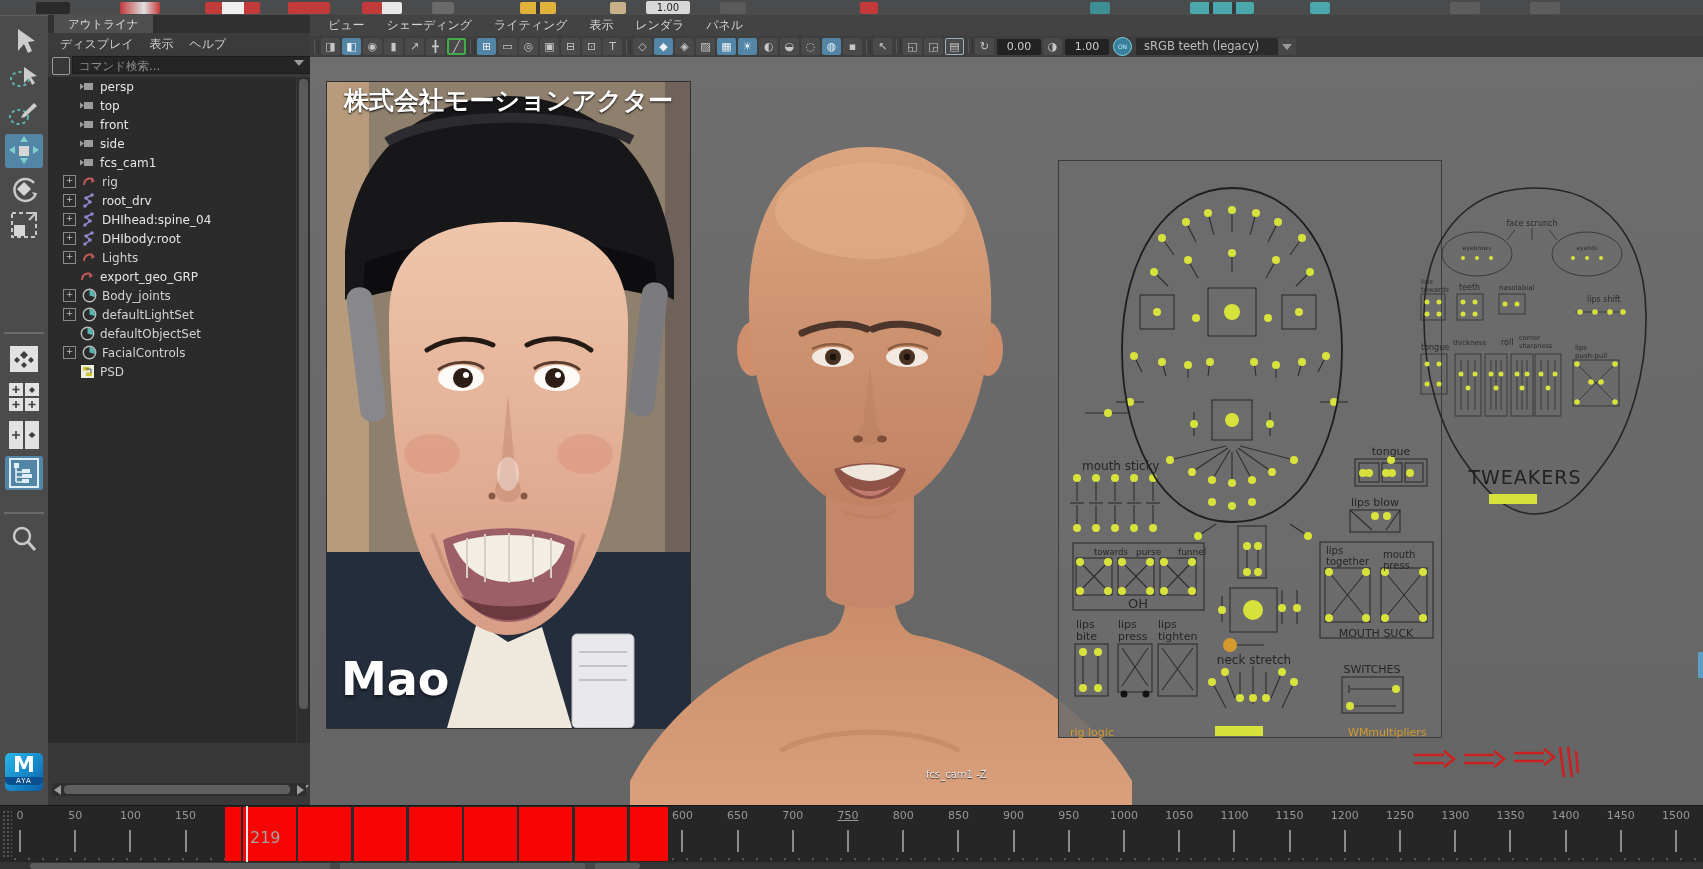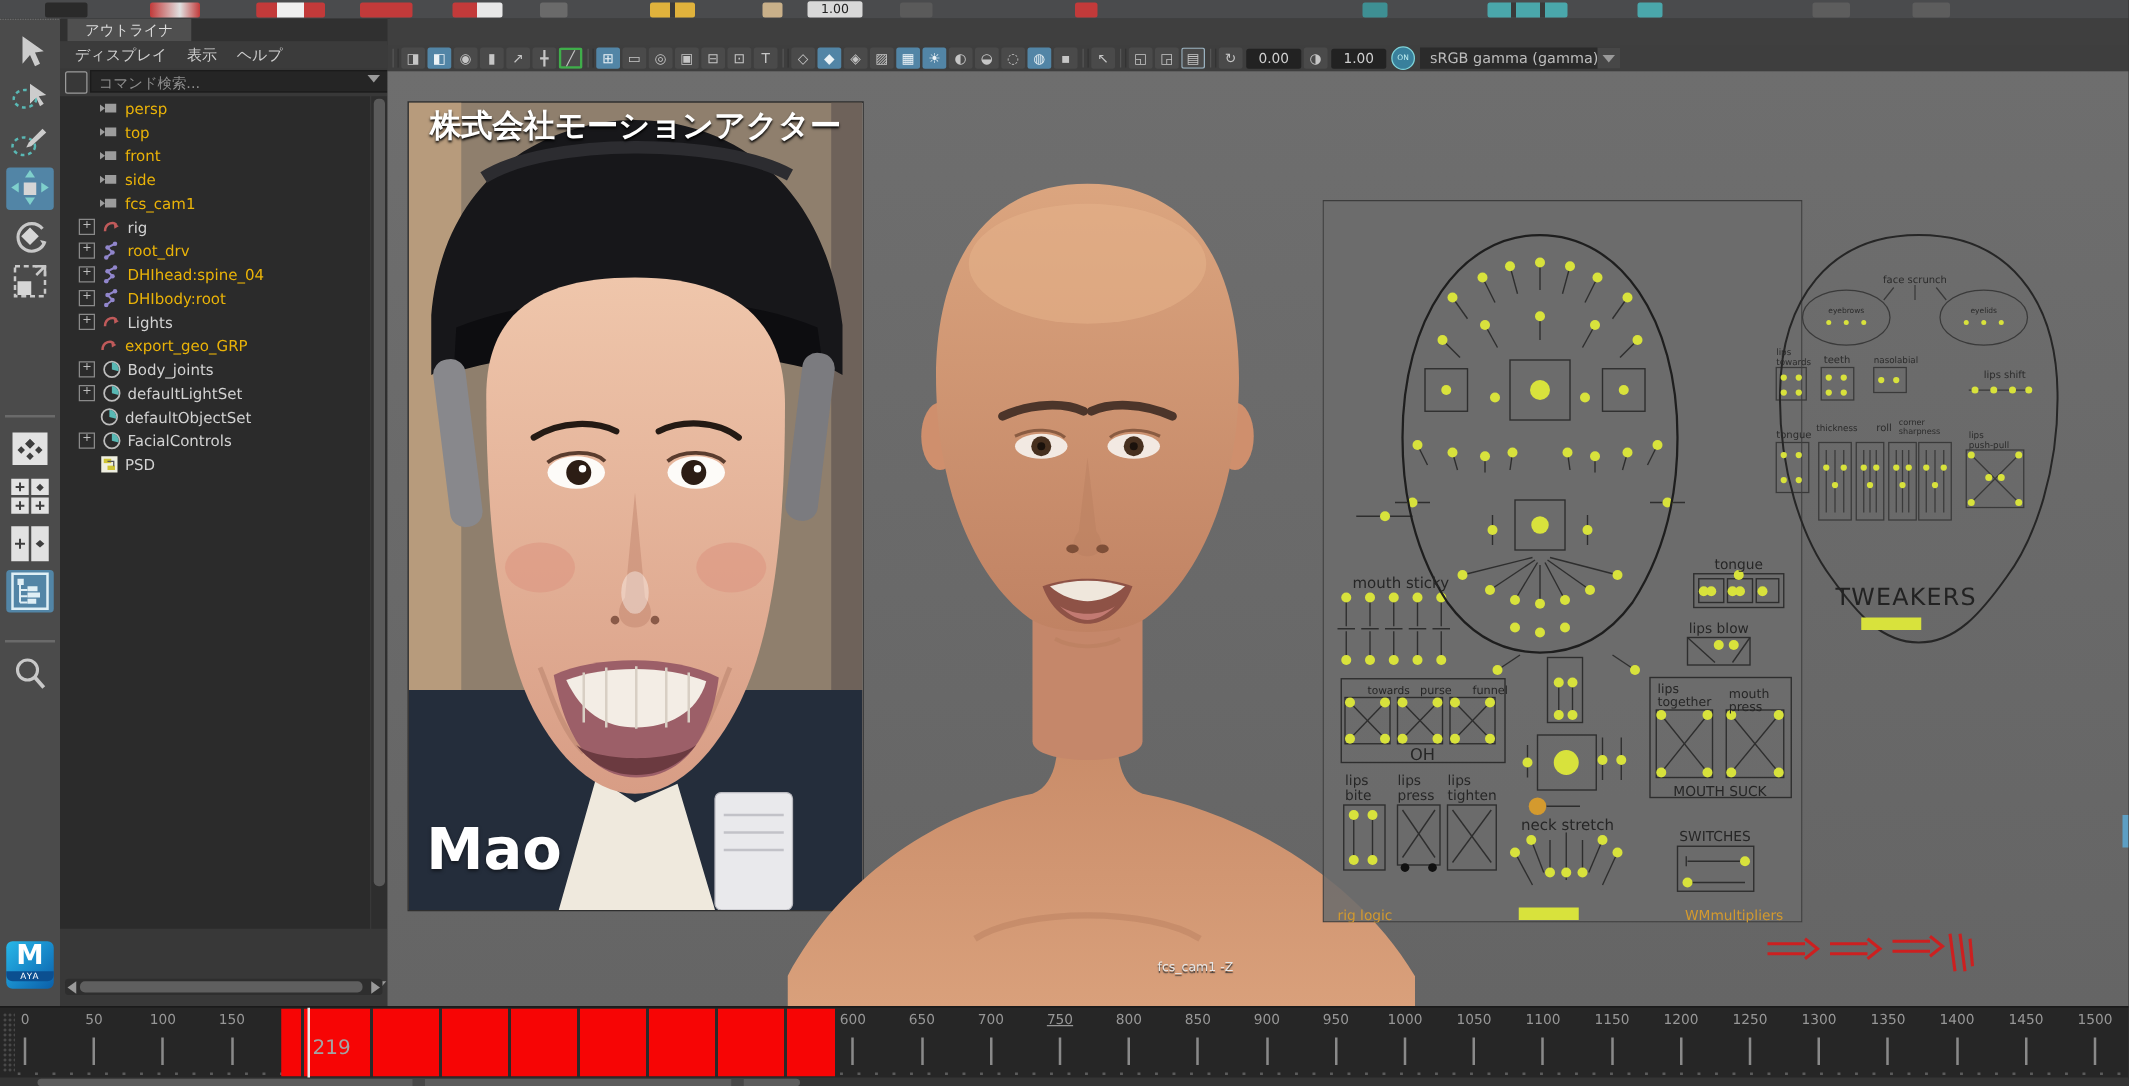--- a/index.html
+++ b/index.html
@@ -32,21 +32,21 @@
     box-shadow:inset 0 0 0 2px #383838;}
   #searchField{position:absolute;left:24px;top:1px;width:246px;height:18px;background:#252525;border:1px solid #1b1b1b;
     color:#8f8f8f;font-size:11.5px;line-height:18px;padding-left:6px;box-sizing:border-box;}
   #searchArrow{position:absolute;right:6px;top:5px;width:0;height:0;border-left:5px solid transparent;border-right:5px solid transparent;border-top:6px solid #9a9a9a;}
   #outList{position:absolute;left:0;top:62px;width:248px;height:666px;background:#2b2b2b;overflow:hidden;}
   .orow{position:relative;height:19px;display:flex;align-items:center;}
   .orow .exp{width:11px;height:11px;border:1px solid #8a8a8a;color:#bdbdbd;font-size:9px;line-height:9px;text-align:center;margin-left:15px;flex:0 0 11px;}
   .orow .expspace{width:11px;margin-left:15px;flex:0 0 11px;}
   .orow .oicon{width:17px;height:15px;margin-left:5px;flex:0 0 17px;}
   .orow .olabel{margin-left:4px;font-size:12px;white-space:nowrap;}
-  .dim{color:#eab308;} .bright{color:#d2d2d2;}
+  .dim{color:#e5e5e5;} .bright{color:#d2d2d2;}
   #outVScroll{position:absolute;left:249px;top:62px;width:13px;height:666px;background:#2e2e2e;}
   #outVThumb{position:absolute;left:2px;top:2px;width:9px;height:630px;background:#5a5a5a;border-radius:4px;}
   #outVDown{position:absolute;left:1px;top:706px;width:0;height:0;border-left:6px solid transparent;border-right:6px solid transparent;border-top:7px solid #9a9a9a;margin-left:0px;}
   #outHScroll{position:absolute;left:4px;top:768px;width:254px;height:13px;background:#2e2e2e;border-radius:3px;}
   #outHThumb{position:absolute;left:12px;top:2px;width:226px;height:9px;background:#5f5f5f;border-radius:4px;}
   .hArrow{position:absolute;top:2px;width:0;height:0;border-top:5px solid transparent;border-bottom:5px solid transparent;}
   #hLeft{left:2px;border-right:7px solid #9a9a9a;}
   #hRight{right:2px;border-left:7px solid #9a9a9a;}
   
   #viewport{left:310px;top:0;width:1393px;height:790px;background:#3f3f3f;}
@@ -363,20 +363,28 @@
       </div>
       <div id="outVDown" style="position:absolute;left:249px;top:770px;"></div>
       <div id="outHScroll">
         <div class="hArrow" id="hLeft"></div>
         <div id="outHThumb"></div>
         <div class="hArrow" id="hRight"></div>
       </div>
     </div>
 
     <div id="viewport" class="abs">
+      <div id="vpMenuBar">
+        <span>ビュー</span>
+        <span>シェーディング</span>
+        <span>ライティング</span>
+        <span>表示</span>
+        <span>レンダラ</span>
+        <span>パネル</span>
+      </div>
       <div id="vpToolbar">
           <div class="vpSep"></div>
           <div class="vpIcon">◨</div>
           <div class="vpIcon hl">◧</div>
           <div class="vpIcon">◉</div>
           <div class="vpIcon">▮</div>
           <div class="vpIcon">↗</div>
           <div class="vpIcon">╋</div>
           <div class="vpIcon greenb">╱</div>
           <div class="vpSep"></div>
@@ -404,21 +412,21 @@
           <div class="vpSep"></div>
           <div class="vpIcon">◱</div>
           <div class="vpIcon">◲</div>
           <div class="vpIcon borderb">▤</div>
           <div class="vpSep"></div>
           <div class="vpIcon">↻</div>
           <div class="vpField">0.00</div>
           <div class="vpIcon">◑</div>
           <div class="vpField">1.00</div>
           <div id="onToggle">ON</div>
-          <div id="csDropdown"><span>sRGB gamma (gamma)</span><div id="csArrowBox"></div></div>
+          <div id="csDropdown"><span>sRGB teeth (legacy)</span><div id="csArrowBox"></div></div>
         </div>
       <div id="vpCanvas">
         <svg id="photo" class="abs" viewBox="0 0 363 646">
             <defs>
               <linearGradient id="skinF" x1="0" y1="0" x2="0" y2="1">
                 <stop offset="0" stop-color="#efc6ab"></stop>
                 <stop offset="1" stop-color="#d89d85"></stop>
               </linearGradient>
             </defs>
             <rect x="0" y="0" width="363" height="646" fill="#8f7f6d"></rect>

